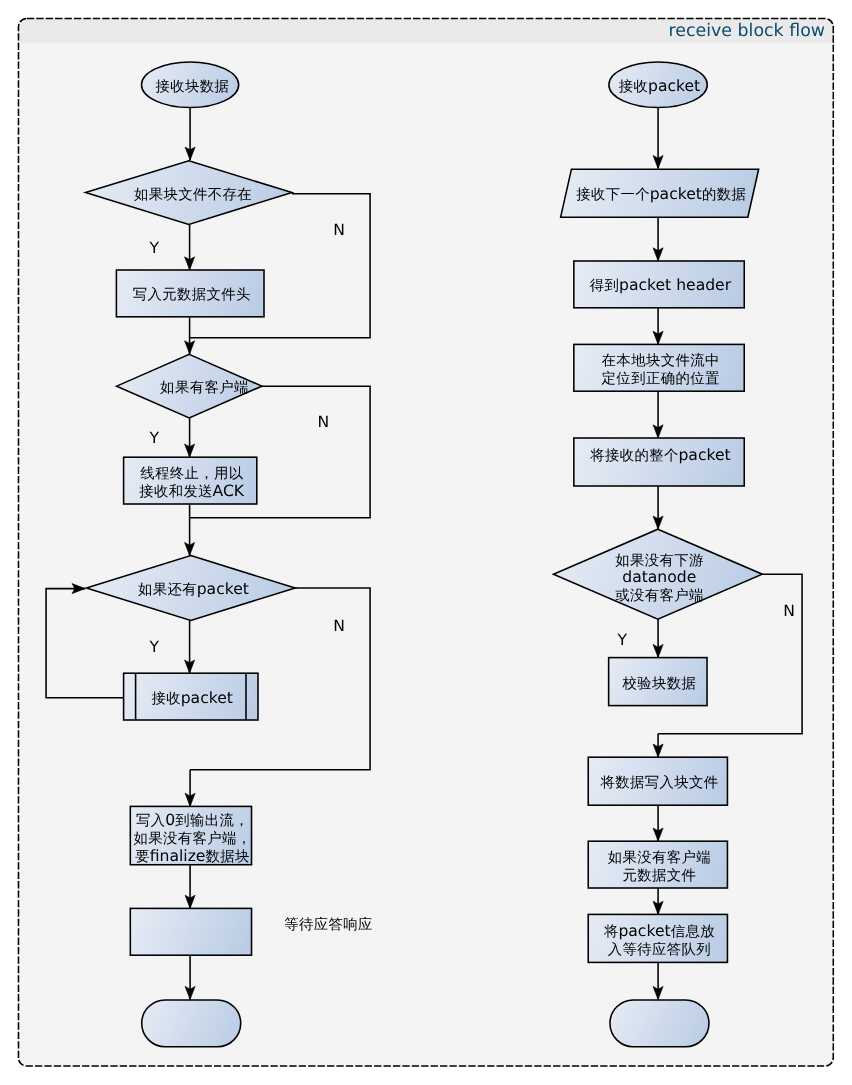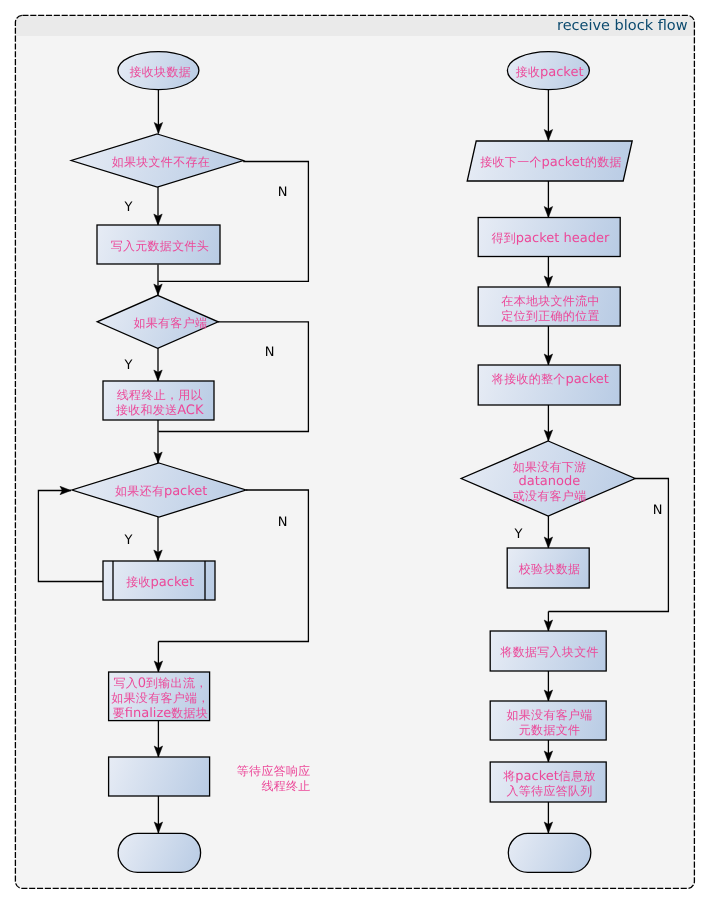--- a/index.html
+++ b/index.html
@@ -7,21 +7,21 @@
 *{-webkit-font-smoothing:antialiased;text-rendering:geometricPrecision;}
 .node-label,.edge-label,#diagram-title{will-change:transform;}
 #page{position:relative;width:710px;height:904px;overflow:hidden;background:#ffffff;
   font-family:"DejaVu Sans","Liberation Sans",sans-serif;-webkit-font-smoothing:antialiased;}
 #frame{position:absolute;left:15px;top:15px;width:680px;height:874px;box-sizing:border-box;
   background:#f4f4f4;border-radius:7px;overflow:hidden;}
 #frame-header{position:absolute;left:0;top:0;width:100%;height:21px;background:#eaeaea;}
 #diagram-title{position:absolute;right:22.6px;top:17.9px;font-size:14.5px;line-height:16px;
   color:#0c4a6e;white-space:nowrap;}
 #art{position:absolute;left:0;top:0;width:710px;height:904px;overflow:visible;}
-.node-label{position:absolute;color:#ec4899;font-size:13px;line-height:14px;
+.node-label{position:absolute;color:#000000;font-size:13px;line-height:14px;
   text-align:center;white-space:nowrap;letter-spacing:0;}
 .node-label .cjk{font-size:12px;letter-spacing:0.3px;margin-right:-0.3px;}
 .edge-label{position:absolute;color:#000000;font-size:13px;line-height:13px;white-space:nowrap;}
 </style>
 </head>
 <body>
 
 <div id="page">
   <div id="frame" style="left: 14.75px; top: 14.75px; width: 680.3px; height: 874.3px; background: rgb(244, 244, 244);">
     <div id="frame-header" style="height: 21px; background: rgb(234, 234, 234);"></div>
@@ -261,21 +261,20 @@
       <div class="node-label" style="left: 0px; top: 0px; width: 300px; transform: translate(10.2px, 574.5px);">
         <div class="ln"><span class="cjk">接收</span>packet</div>
       </div>
       <div class="node-label" style="left: 0px; top: 0px; width: 300px; transform: translate(10.3px, 676.3px);">
         <div class="ln"><span class="cjk">写入</span>0<span class="cjk">到输出流，</span></div>
         <div class="ln"><span class="cjk">如果没有客户端，</span></div>
         <div class="ln"><span class="cjk">要</span>finalize<span class="cjk">数据块</span></div>
       </div>
       <div class="node-label" style="left: 0px; top: 0px; width: 300px; transform: translate(10.3px, 763.5px); text-align: right;">
         <div class="ln"><span class="cjk">等待应答响应</span></div>
-        <div class="ln"><span class="cjk">线程终止</span></div>
       </div>
       <div class="node-label" style="left: 0px; top: 0px; width: 300px; transform: translate(399.6px, 64.6px);">
         <div class="ln"><span class="cjk">接收</span>packet</div>
       </div>
       <div class="node-label" style="left: 0px; top: 0px; width: 300px; transform: translate(400.9px, 155px);">
         <div class="ln"><span class="cjk">接收下一个</span>packet<span class="cjk">的数据</span></div>
       </div>
       <div class="node-label" style="left: 0px; top: 0px; width: 300px; transform: translate(400.4px, 231px);">
         <div class="ln"><span class="cjk">得到</span>packet header</div>
       </div>

